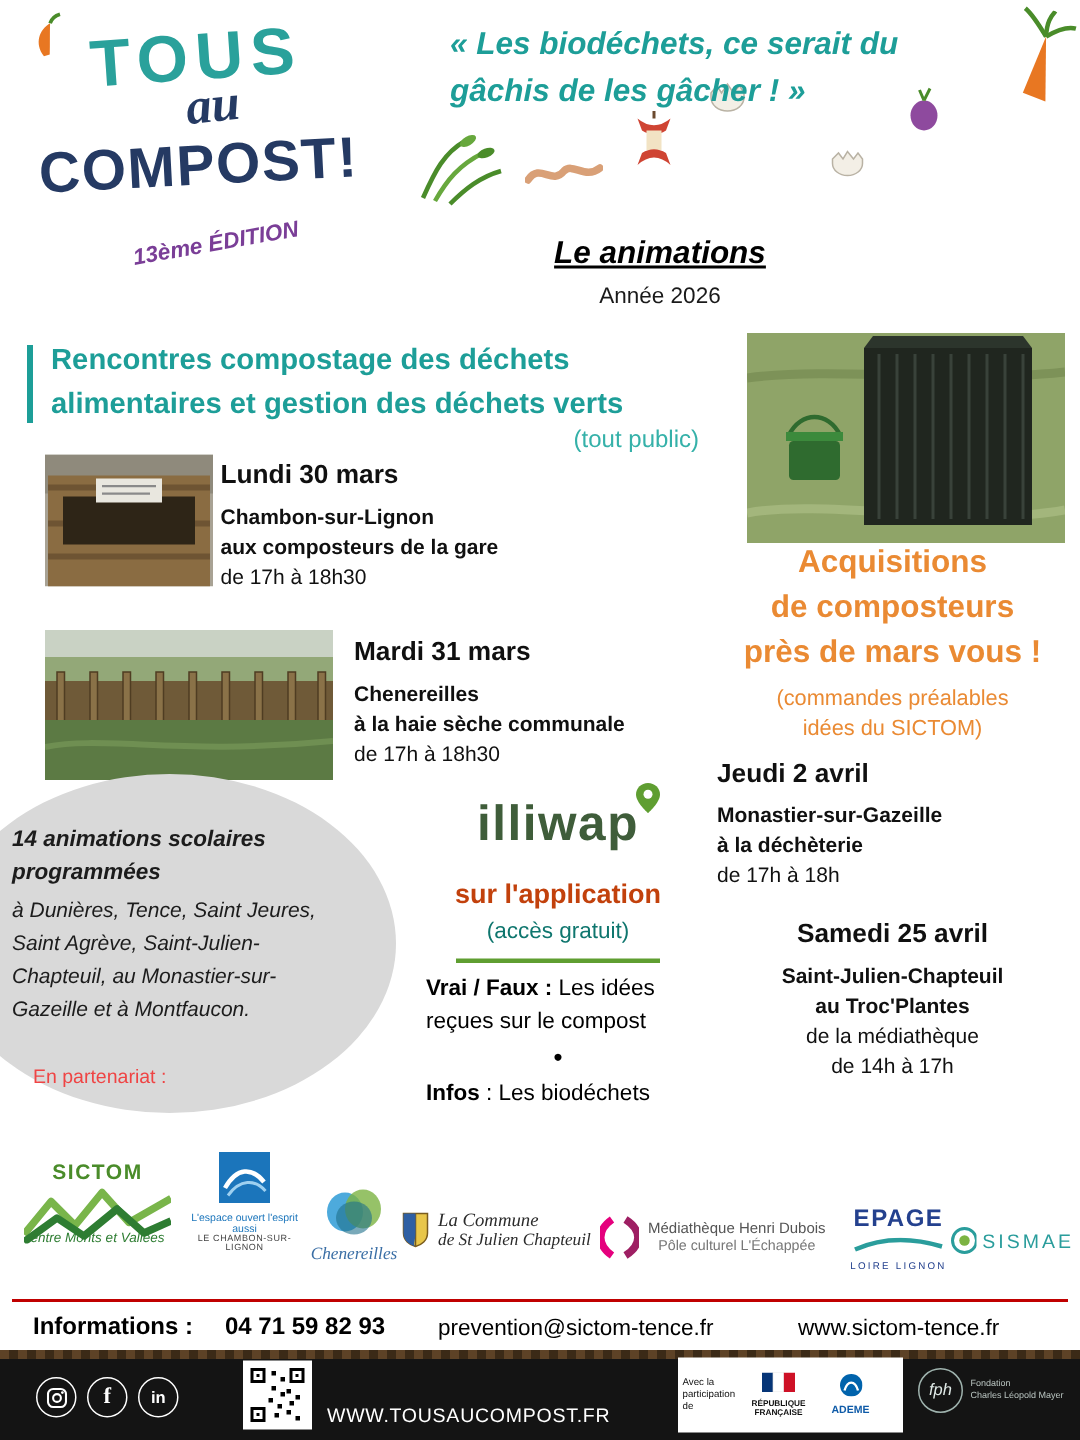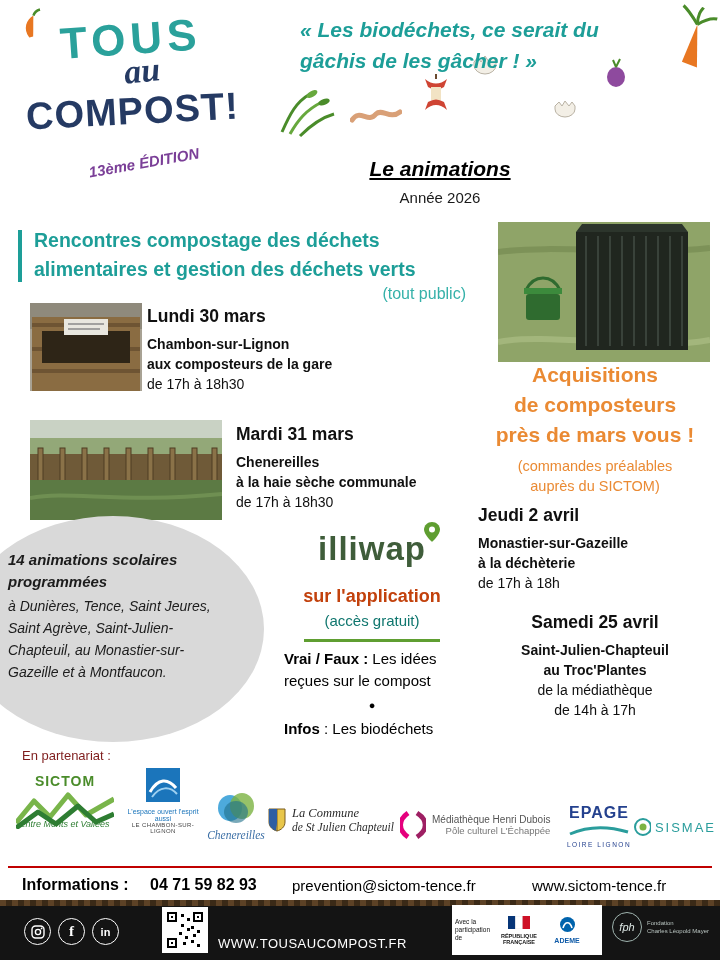--- a/index.html
+++ b/index.html
@@ -62,35 +62,35 @@
   .illi-brand{font-size:33px;font-weight:800;color:#3f5d3a;letter-spacing:1px}
   .illi-pin{position:absolute;right:-14px;top:-8px}
   .illi-sub{font-size:18px;font-weight:700;color:#c2410c;margin-top:18px}
   .illi-free{font-size:15px;color:#0f766e;margin-top:5px}
   .illi-line{width:136px;height:3px;background:#5f9e31;margin:10px auto 0}
   .vf{left:284px;top:648px;width:190px;font-size:15px;line-height:22px;color:#000}
   .vf-bullet{left:284px;top:699px;width:176px;text-align:center;font-size:11px;color:#000}
   .vf-infos{left:284px;top:720px;width:190px;font-size:15px;color:#000}
 
   
-  .partners-label{left:22px;top:748px;font-size:13px;color:#7f1d1d}
+  .partners-label{left:22px;top:710px;font-size:13px;color:#ef4444}
   .partner{position:absolute;text-align:center}
   .p-sictom{left:12px;top:773px;width:106px}
   .sictom-name{font-size:14px;font-weight:800;color:#4a8c2a;letter-spacing:1px}
   .sictom-sub{font-size:9px;font-style:italic;color:#2e7d32;margin-top:-14px;position:relative}
   .p-chambon{left:124px;top:768px;width:78px}
   .chambon-l1{font-size:7px;color:#1b75bb;margin-top:2px}
   .chambon-l2{font-size:6px;color:#444;letter-spacing:.4px}
   .p-chen{left:202px;top:792px;width:68px}
   .chen-name{font-family:"Liberation Serif",serif;font-style:italic;font-size:11.5px;color:#3a6ea5;margin-top:1px}
   .p-stjulien{left:268px;top:806px;width:130px;display:flex;gap:6px;align-items:center;text-align:left}
   .stj-l{font-family:"Liberation Serif",serif;font-style:italic;color:#2b2b2b}
   .stj-l1{font-size:12.5px}
   .stj-l2{font-size:11.5px}
-  .p-media{left:400px;top:810px;width:160px;display:flex;gap:6px;align-items:center;text-align:right}
+  .p-media{left:400px;top:810px;width:160px;display:flex;gap:6px;align-items:center;text-align:center}
   .med-l1{font-size:10px;color:#555}
   .med-l2{font-size:9.5px;color:#777}
   .p-epage{left:560px;top:804px;width:78px}
   .epage-name{font-size:16px;font-weight:800;color:#24418e;letter-spacing:1px}
   .epage-sub{font-size:6.5px;color:#24418e;letter-spacing:1.5px;margin-top:1px}
   .p-sismae{left:634px;top:818px;width:82px;display:flex;gap:4px;align-items:center;justify-content:center}
   .sismae-name{font-size:13px;color:#2a9d9c;letter-spacing:2px}
 
   
   .red-line{left:8px;top:866px;width:704px;height:2px;background:#c00000}
@@ -251,21 +251,21 @@
     <rect x="26" y="66" width="38" height="6" fill="#3c8a3c"></rect>
     <rect x="28" y="72" width="34" height="26" rx="3" fill="#2f6b2f"></rect>
   </svg>
 
   <div class="abs acq">
     <div class="acq-t">Acquisitions</div>
     <div class="acq-t">de composteurs</div>
     <div class="acq-t">près de mars vous !</div>
     <div class="acq-s">
       <div>(commandes préalables</div>
-      <div>auprès du SICTOM)</div>
+      <div>idées du SICTOM)</div>
     </div>
   </div>
 
   <div class="abs acq-ev1">
     <div class="ev-date">Jeudi 2 avril</div>
     <div class="ev-b">Monastier-sur-Gazeille</div>
     <div class="ev-b">à la déchèterie</div>
     <div class="ev-r">de 17h à 18h</div>
   </div>
   <div class="abs acq-ev2">

